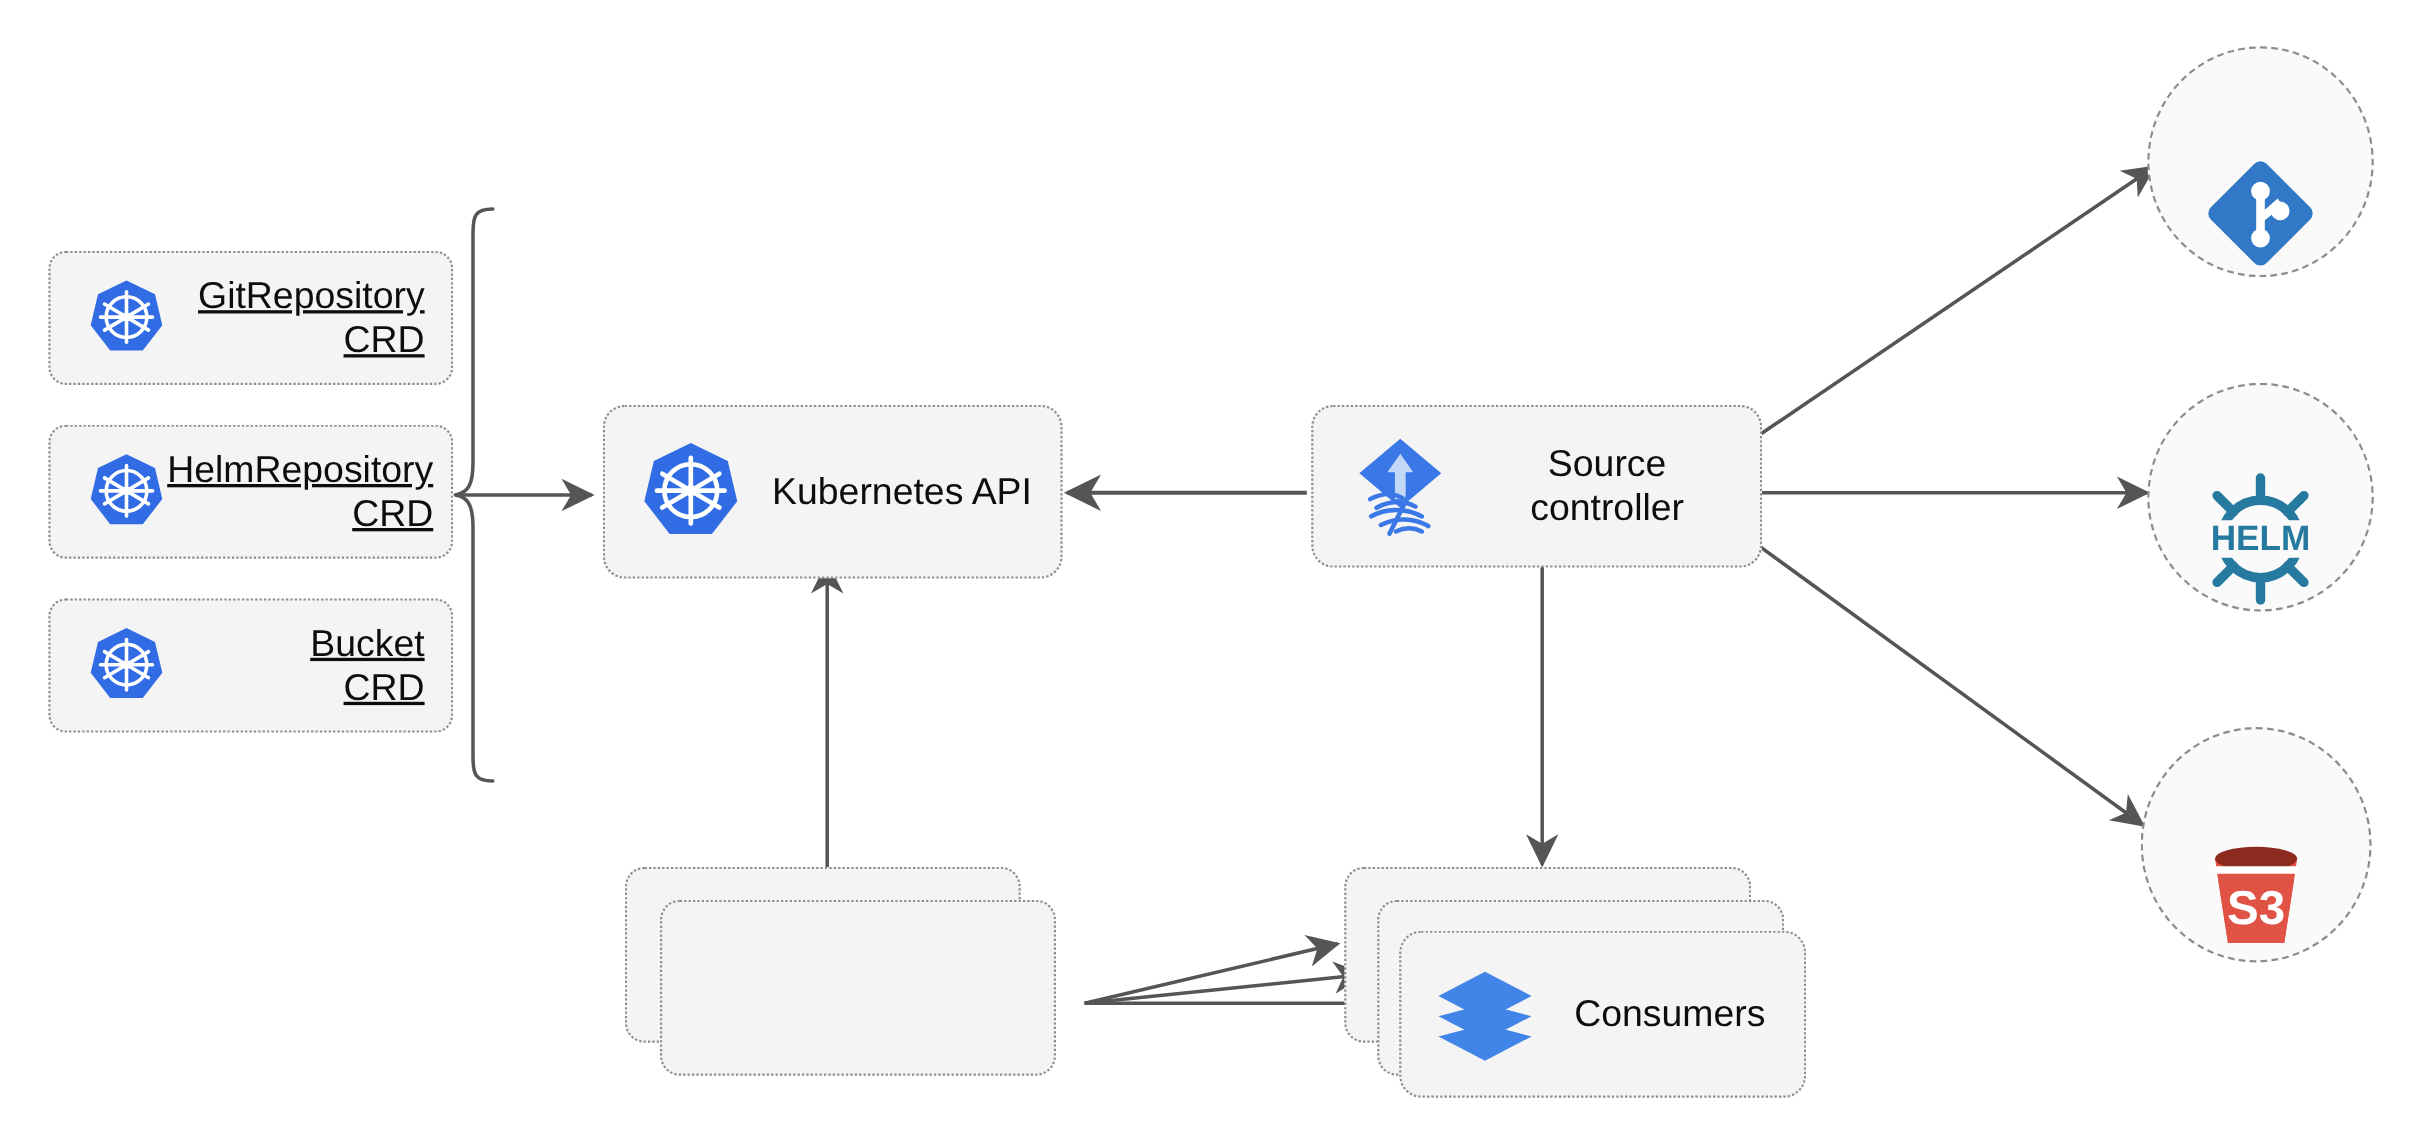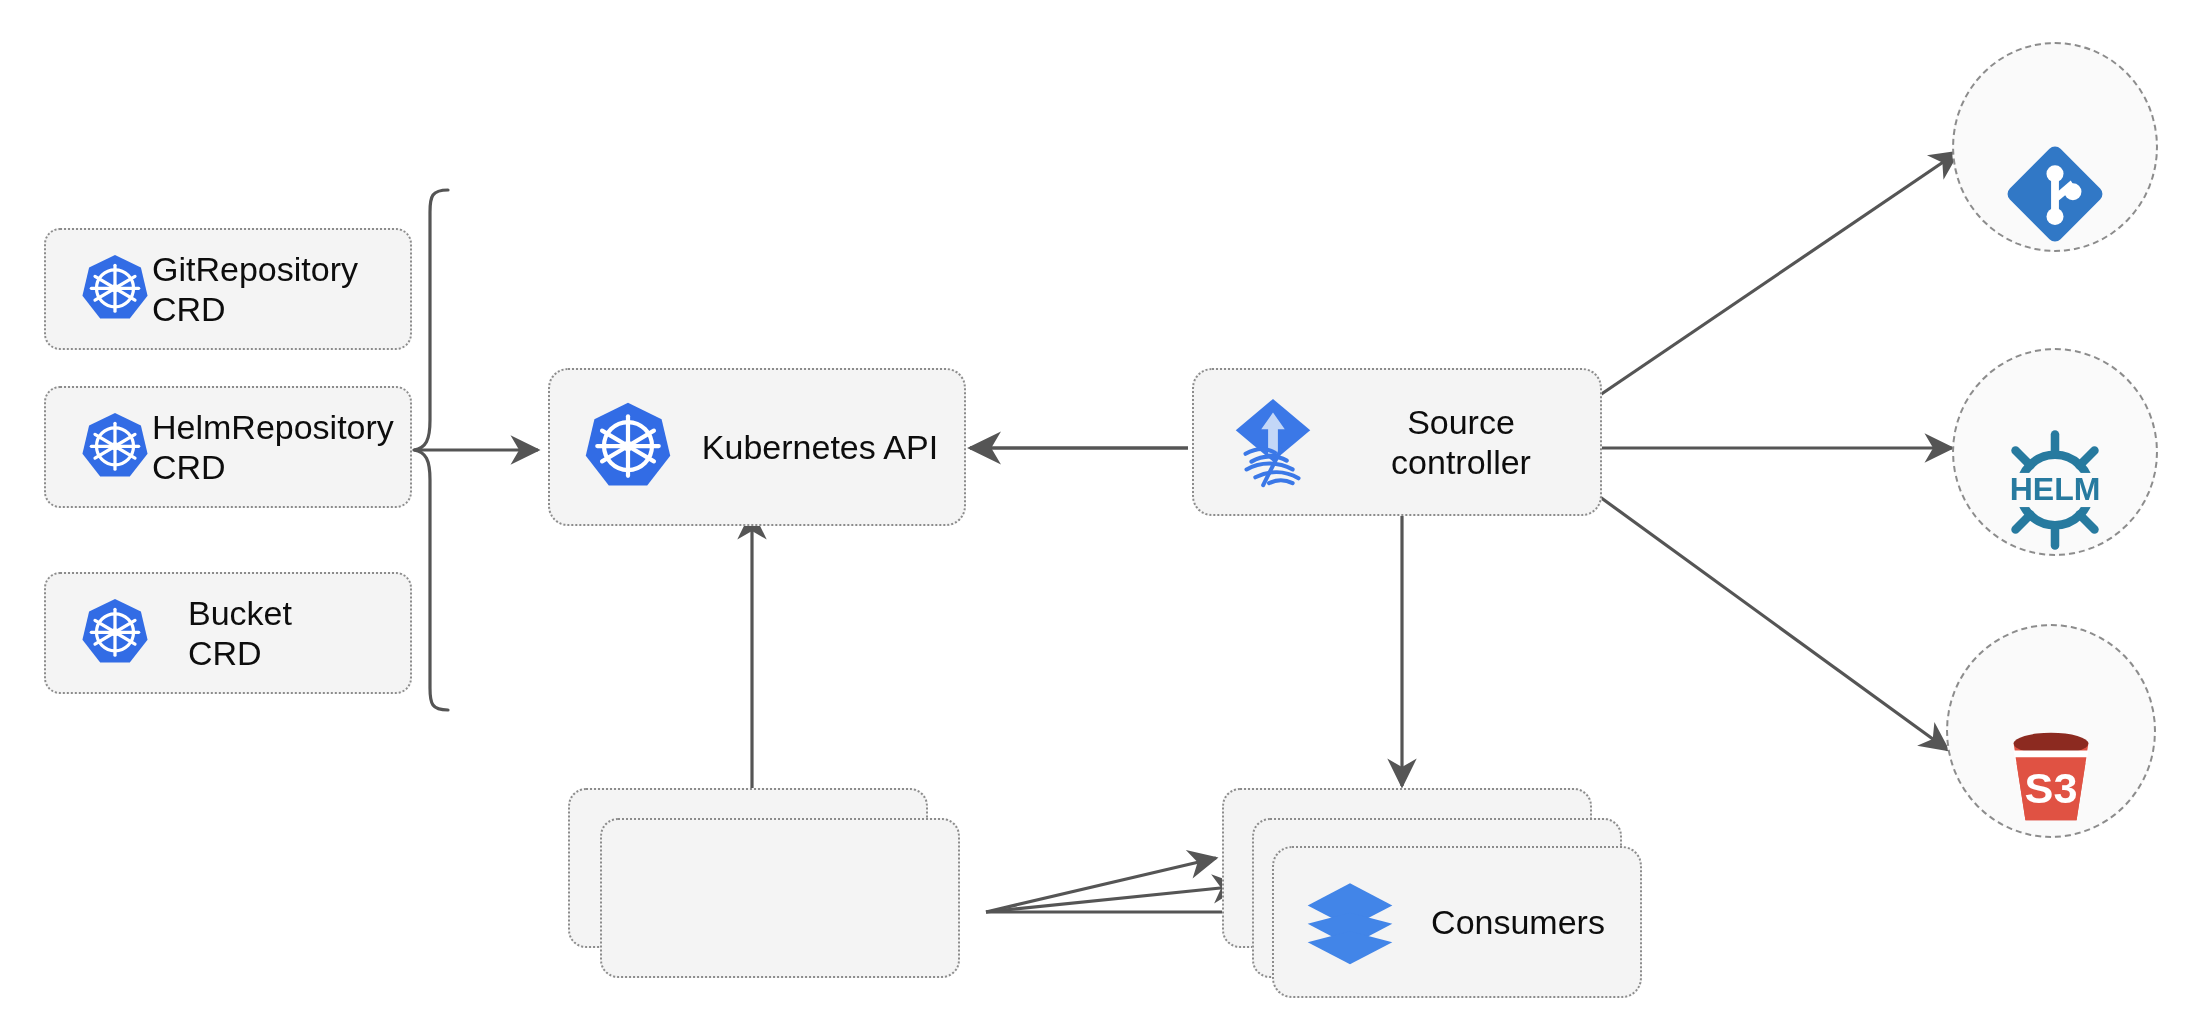--- a/index.html
+++ b/index.html
@@ -60,22 +60,23 @@
     border-radius: 16px;
   }
   .crd .ic {
     flex: 0 0 auto;
     width: 74px;
     height: 74px;
     margin-left: 14px;
   }
   .crd .node-label {
     flex: 1 1 auto;
-    text-align: left;
+    text-align: right;
     padding-right: 6px;
+    text-decoration: underline;
   }
 
   
   .wide {
     border-radius: 20px;
   }
   .wide .ic {
     flex: 0 0 auto;
     margin-left: 30px;
   }
@@ -175,21 +176,21 @@
           <line x1="50" y1="49" x2="23" y2="33"></line>
           <line x1="18" y1="49" x2="82" y2="49"></line>
         </g>
         <circle cx="50" cy="49" r="5.5" fill="#ffffff"></circle>
       </svg>
     </span>
     <span class="node-label">HelmRepository
 CRD</span>
   </div>
 
-  <div class="node crd" style="left:44px; top:572px;gap:36px;">
+  <div class="node crd" style="left:44px; top:544px;gap:36px;">
     <span class="ic">
       <svg viewBox="0 0 100 100" width="74" height="74">
         <polygon points="50,4 85,21 94,59 70,90 30,90 6,59 15,21" fill="#326ce5"></polygon>
         <g stroke="#ffffff" stroke-width="4.4" fill="none" stroke-linecap="round">
           <circle cx="50" cy="49" r="25"></circle>
           <line x1="50" y1="49" x2="50" y2="18"></line>
           <line x1="50" y1="49" x2="77" y2="33"></line>
           <line x1="50" y1="49" x2="77" y2="65"></line>
           <line x1="50" y1="49" x2="50" y2="80"></line>
           <line x1="50" y1="49" x2="23" y2="65"></line>
@@ -284,21 +285,21 @@
           <line x1="37" y1="83" x2="23" y2="97"></line>
           <line x1="83" y1="83" x2="97" y2="97"></line>
           <line x1="37" y1="37" x2="23" y2="23"></line>
         </g>
         <rect x="8" y="44" width="104" height="32" fill="#fafafa"></rect>
         <text x="60" y="69" text-anchor="middle" font-family="Liberation Sans, sans-serif" font-size="30" font-weight="bold" fill="#277a9f">HELM</text>
       </svg>
     </span>
   </div>
 
-  <div class="circ" style="left:1946px; top:624px; width:210px; height:214px;">
+  <div class="circ" style="left:1946px; top:661px; width:210px; height:214px;">
     <span>
       <svg viewBox="0 0 120 120" width="118" height="118">
         <path d="M22,26 L98,26 L86,104 L34,104 Z" fill="#e05243"></path>
         <ellipse cx="60" cy="26" rx="38" ry="11" fill="#8c2a20"></ellipse>
         <path d="M22,33 L98,33 L96,46 L24,46 Z" fill="#ffffff"></path>
         <path d="M24,40 L96,40 L86,104 L34,104 Z" fill="#e05243"></path>
         <text x="60" y="86" text-anchor="middle" font-family="Liberation Sans, sans-serif" font-size="44" font-weight="bold" fill="#ffffff">S3</text>
       </svg>
     </span>
   </div>

